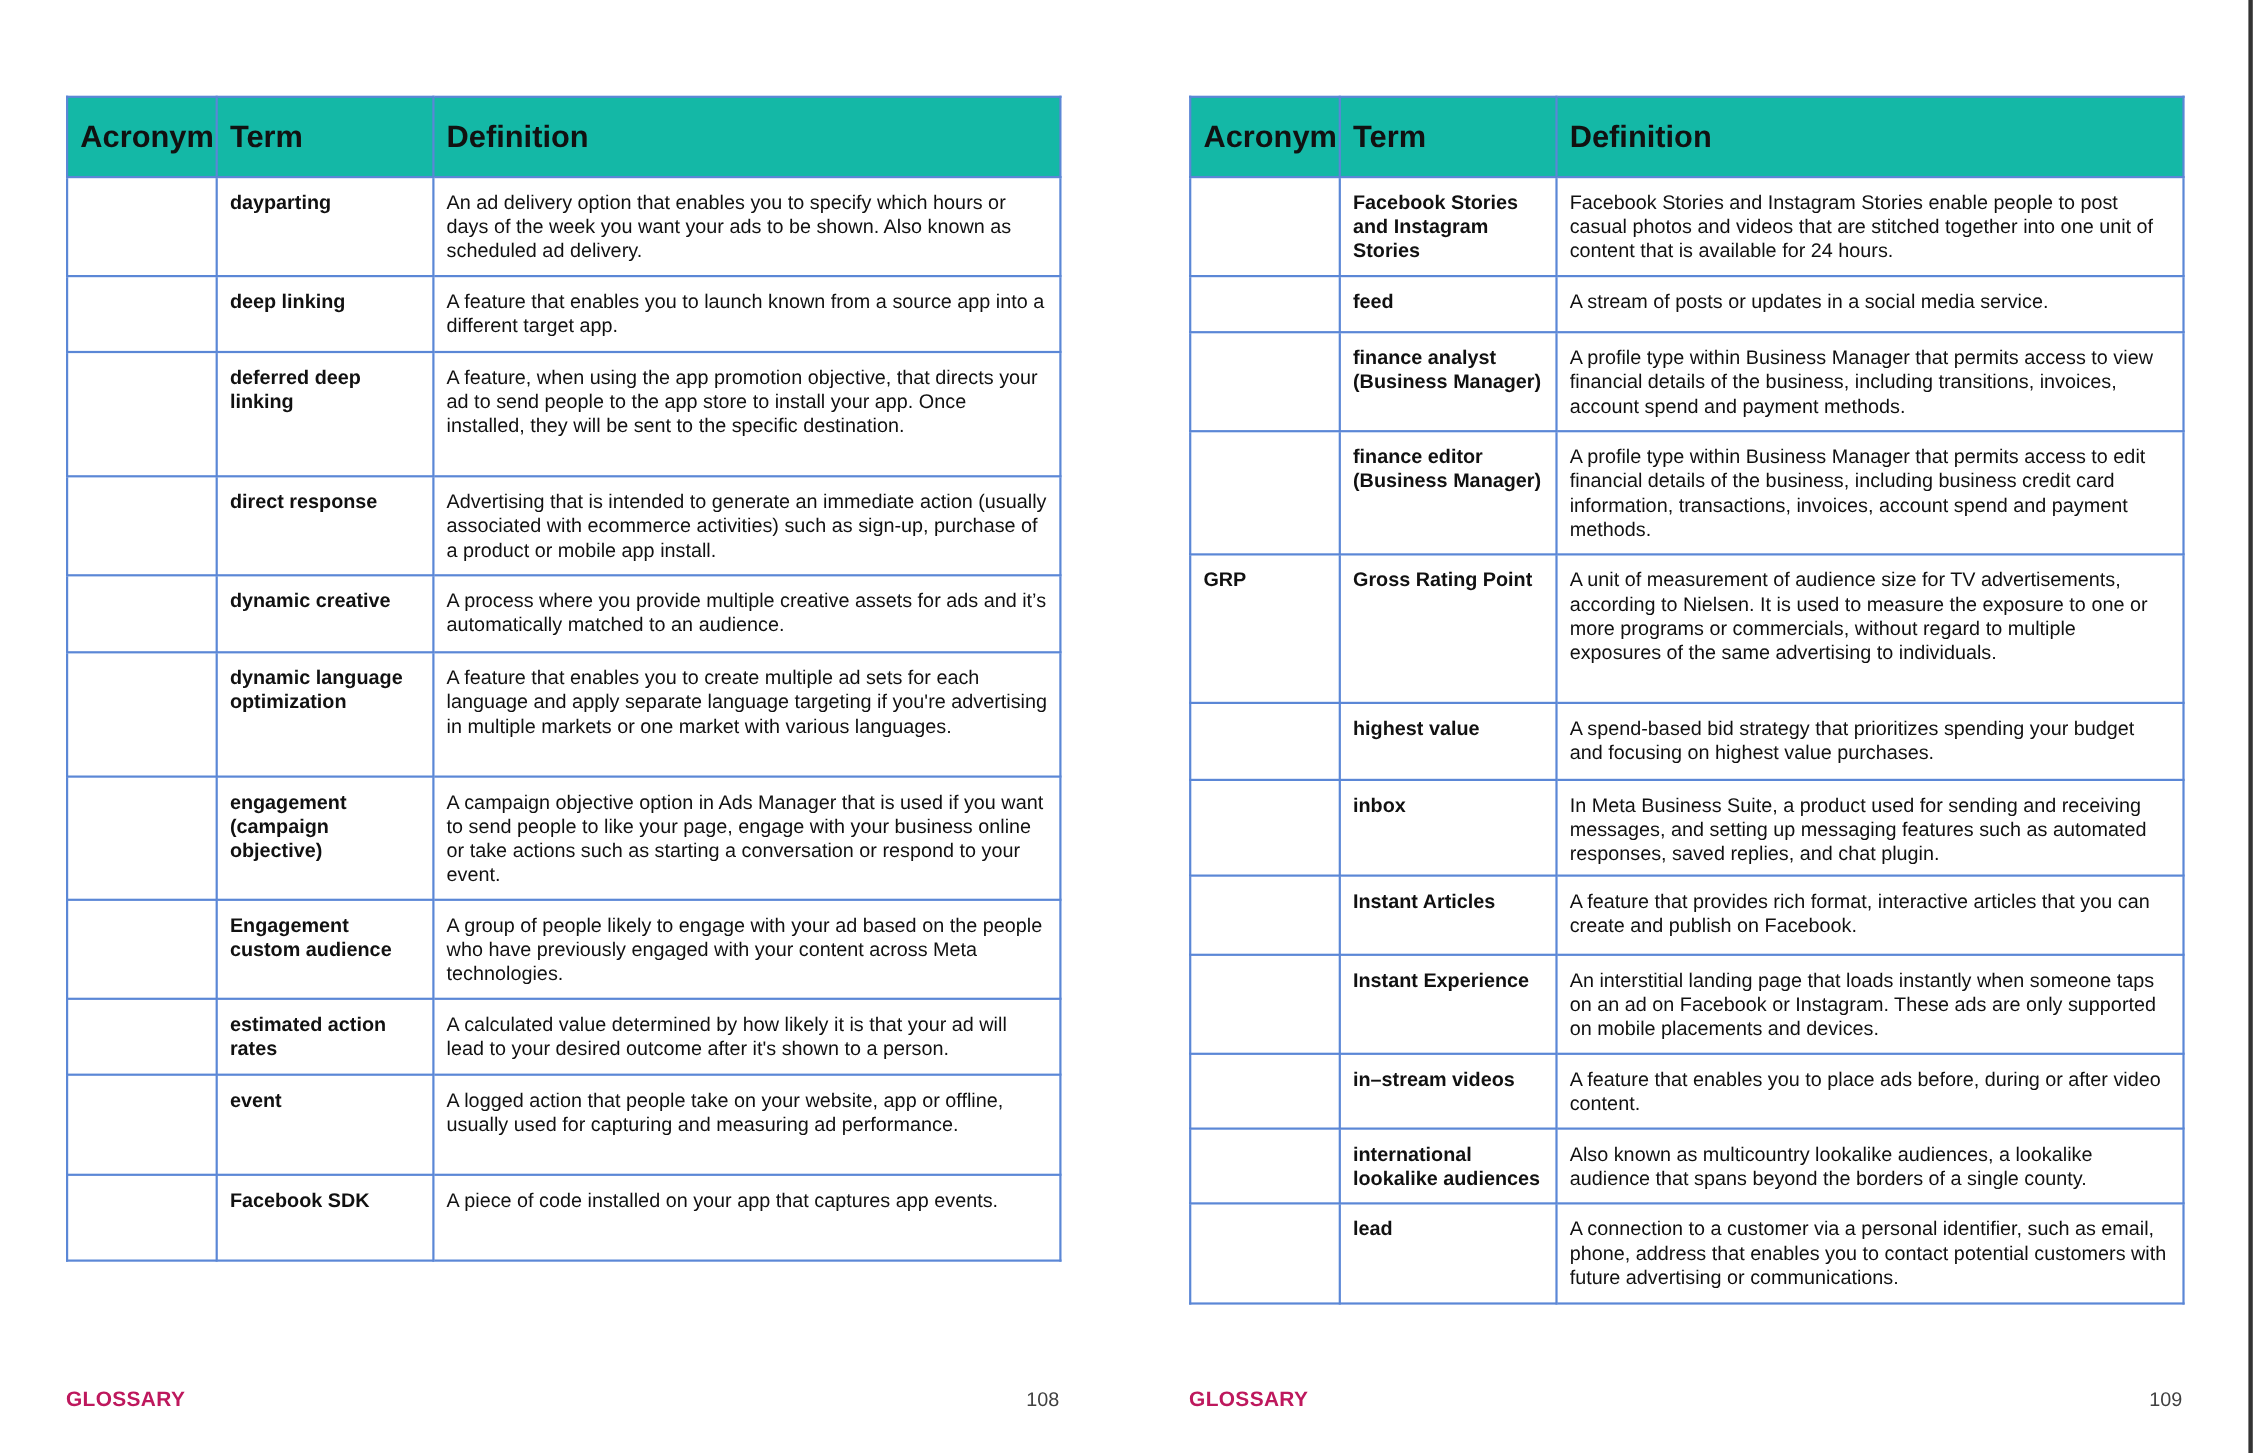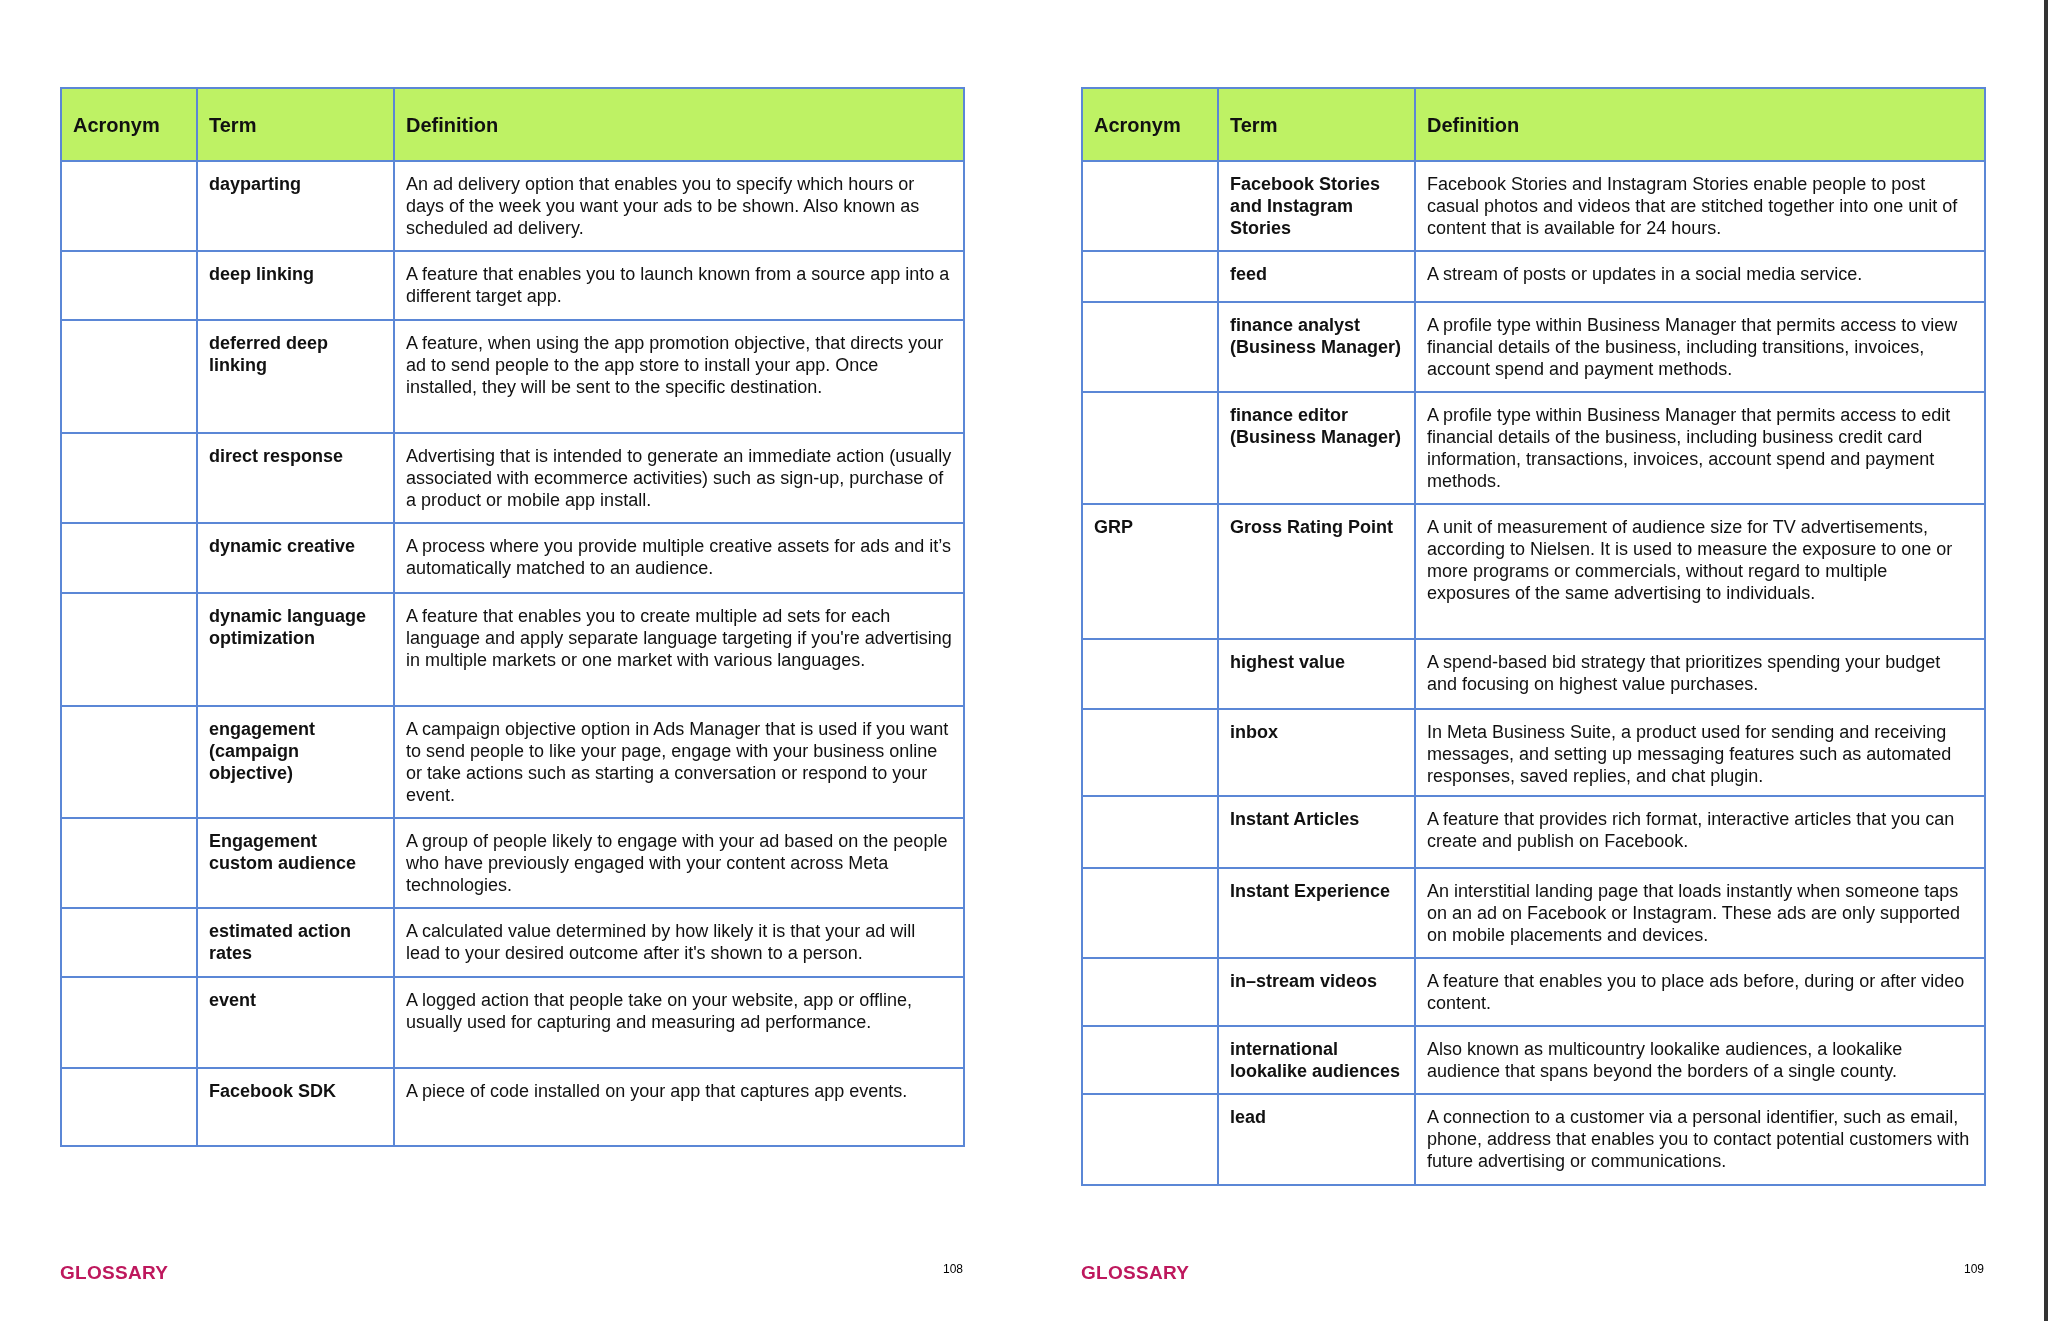--- a/index.html
+++ b/index.html
@@ -19,33 +19,33 @@
   table.gloss col.c-acr { width: 136px; }
   table.gloss col.c-term { width: 197px; }
   table.gloss col.c-def { width: 570px; }
   table.gloss th, table.gloss td {
     border: 2px solid #5b87d6;
     vertical-align: top; text-align: left;
     padding: 11px 10px 8px 11px;
     box-sizing: border-box;
   }
   table.gloss thead th {
-    background: #bef264; font-weight: bold; font-size: 20px;
+    background: #14b8a6; font-weight: bold; font-size: 28px;
     height: 73px; vertical-align: middle; padding-top: 0; padding-bottom: 0;
   }
   td.acr { font-weight: bold; }
   td.term { font-weight: bold; }
   td.def { font-weight: normal; }
   .footer-label {
     position: absolute; top: 1262px; left: 0;
     font-size: 19px; font-weight: bold; color: #be185d; letter-spacing: 0.3px;
   }
   .footer-page {
     position: absolute; top: 1262px; right: 0;
-    font-size: 12px; color: #000000;
+    font-size: 18px; color: #404040;
   }
   .edge-bar {
     position: absolute; top: 0; right: 0; width: 4px; height: 1321px;
     background: #333333;
   }
 </style>
 </head>
 <body>
 
 <div class="page left">

